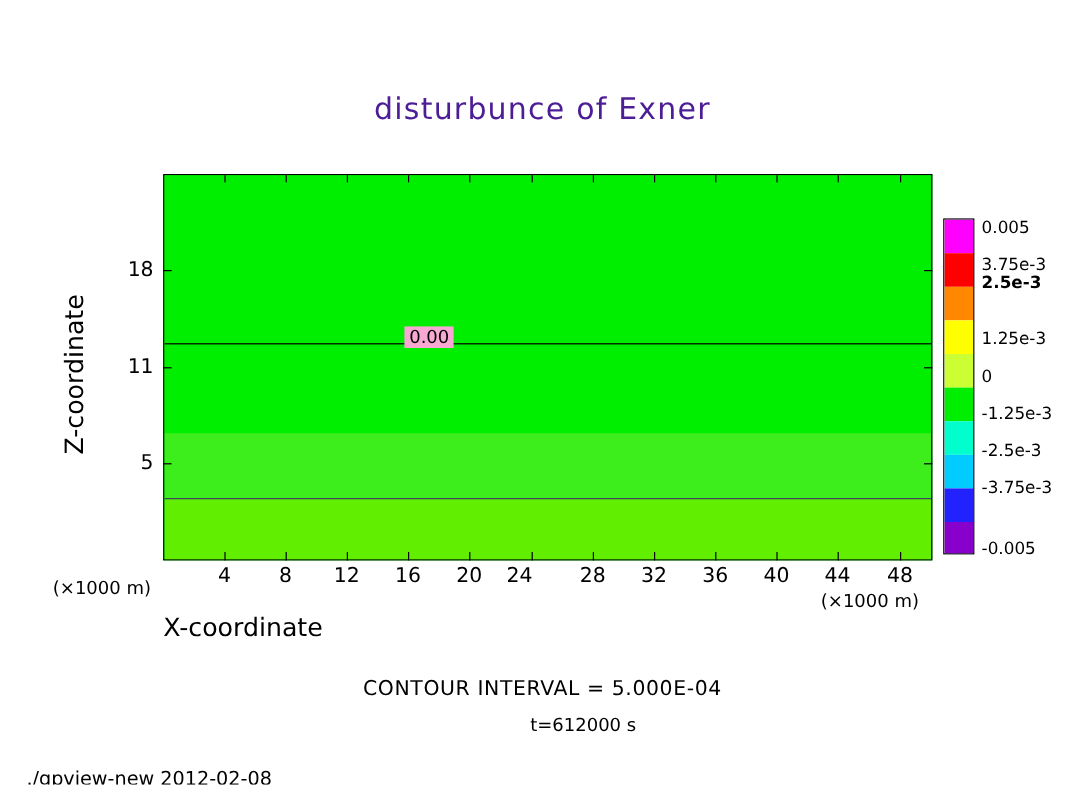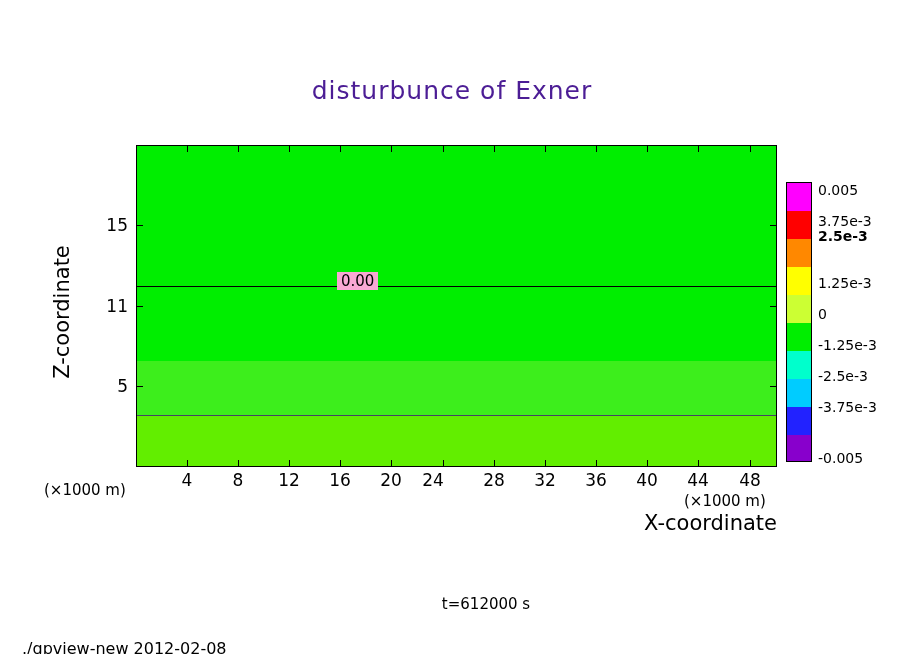--- a/index.html
+++ b/index.html
@@ -86,21 +86,21 @@
     left: 86px;
     width: 42px;
     text-align: right;
     font-size: 17px;
   }
 
   
   #x-axis-title {
     left: 136px; top: 511px;
     width: 641px;
-    text-align: right;
+    text-align: left;
     font-size: 21px;
   }
   #y-axis-title {
     left: -48px; top: 300px;
     width: 220px;
     text-align: center;
     font-size: 21px;
     transform: rotate(-90deg);
     transform-origin: center center;
   }
@@ -214,21 +214,21 @@
 
   <div class="abs tick-y left" style="top:386px;"></div>
   <div class="abs tick-y left" style="top:306px;"></div>
   <div class="abs tick-y left" style="top:225px;"></div>
   <div class="abs tick-y right" style="top:386px;"></div>
   <div class="abs tick-y right" style="top:306px;"></div>
   <div class="abs tick-y right" style="top:225px;"></div>
 
   <div class="abs ytick-label" style="top:376px;">5</div>
   <div class="abs ytick-label" style="top:296px;">11</div>
-  <div class="abs ytick-label" style="top:215px;">15</div>
+  <div class="abs ytick-label" style="top:215px;">18</div>
 
   <div class="abs" id="x-axis-title">X-coordinate</div>
   <div class="abs" id="y-axis-title">Z-coordinate</div>
   <div class="abs" id="x-unit-left">(×1000 m)</div>
   <div class="abs" id="x-unit-right">(×1000 m)</div>
 
   <div class="abs" id="colorbar">
     <div class="cb-cell" style="height:28px;background:#ff00ff;"></div>
     <div class="cb-cell" style="height:28px;background:#ff0000;"></div>
     <div class="cb-cell" style="height:28px;background:#ff8800;"></div>
@@ -244,16 +244,17 @@
   <div class="abs cb-label" style="top:182px;">0.005</div>
   <div class="abs cb-label" style="top:213px;">3.75e-3</div>
   <div class="abs cb-label" style="top:228px;font-weight:bold;">2.5e-3</div>
   <div class="abs cb-label" style="top:275px;">1.25e-3</div>
   <div class="abs cb-label" style="top:306px;">0</div>
   <div class="abs cb-label" style="top:337px;">-1.25e-3</div>
   <div class="abs cb-label" style="top:368px;">-2.5e-3</div>
   <div class="abs cb-label" style="top:399px;">-3.75e-3</div>
   <div class="abs cb-label" style="top:450px;">-0.005</div>
 
+  <div class="abs" id="contour-interval">CONTOUR INTERVAL = 5.000E-04</div>
   <div class="abs" id="time-stamp">t=612000 s</div>
   <div class="abs" id="footer-left">./gpview-new  2012-02-08</div>
 
 </div>
 
 </body></html>

